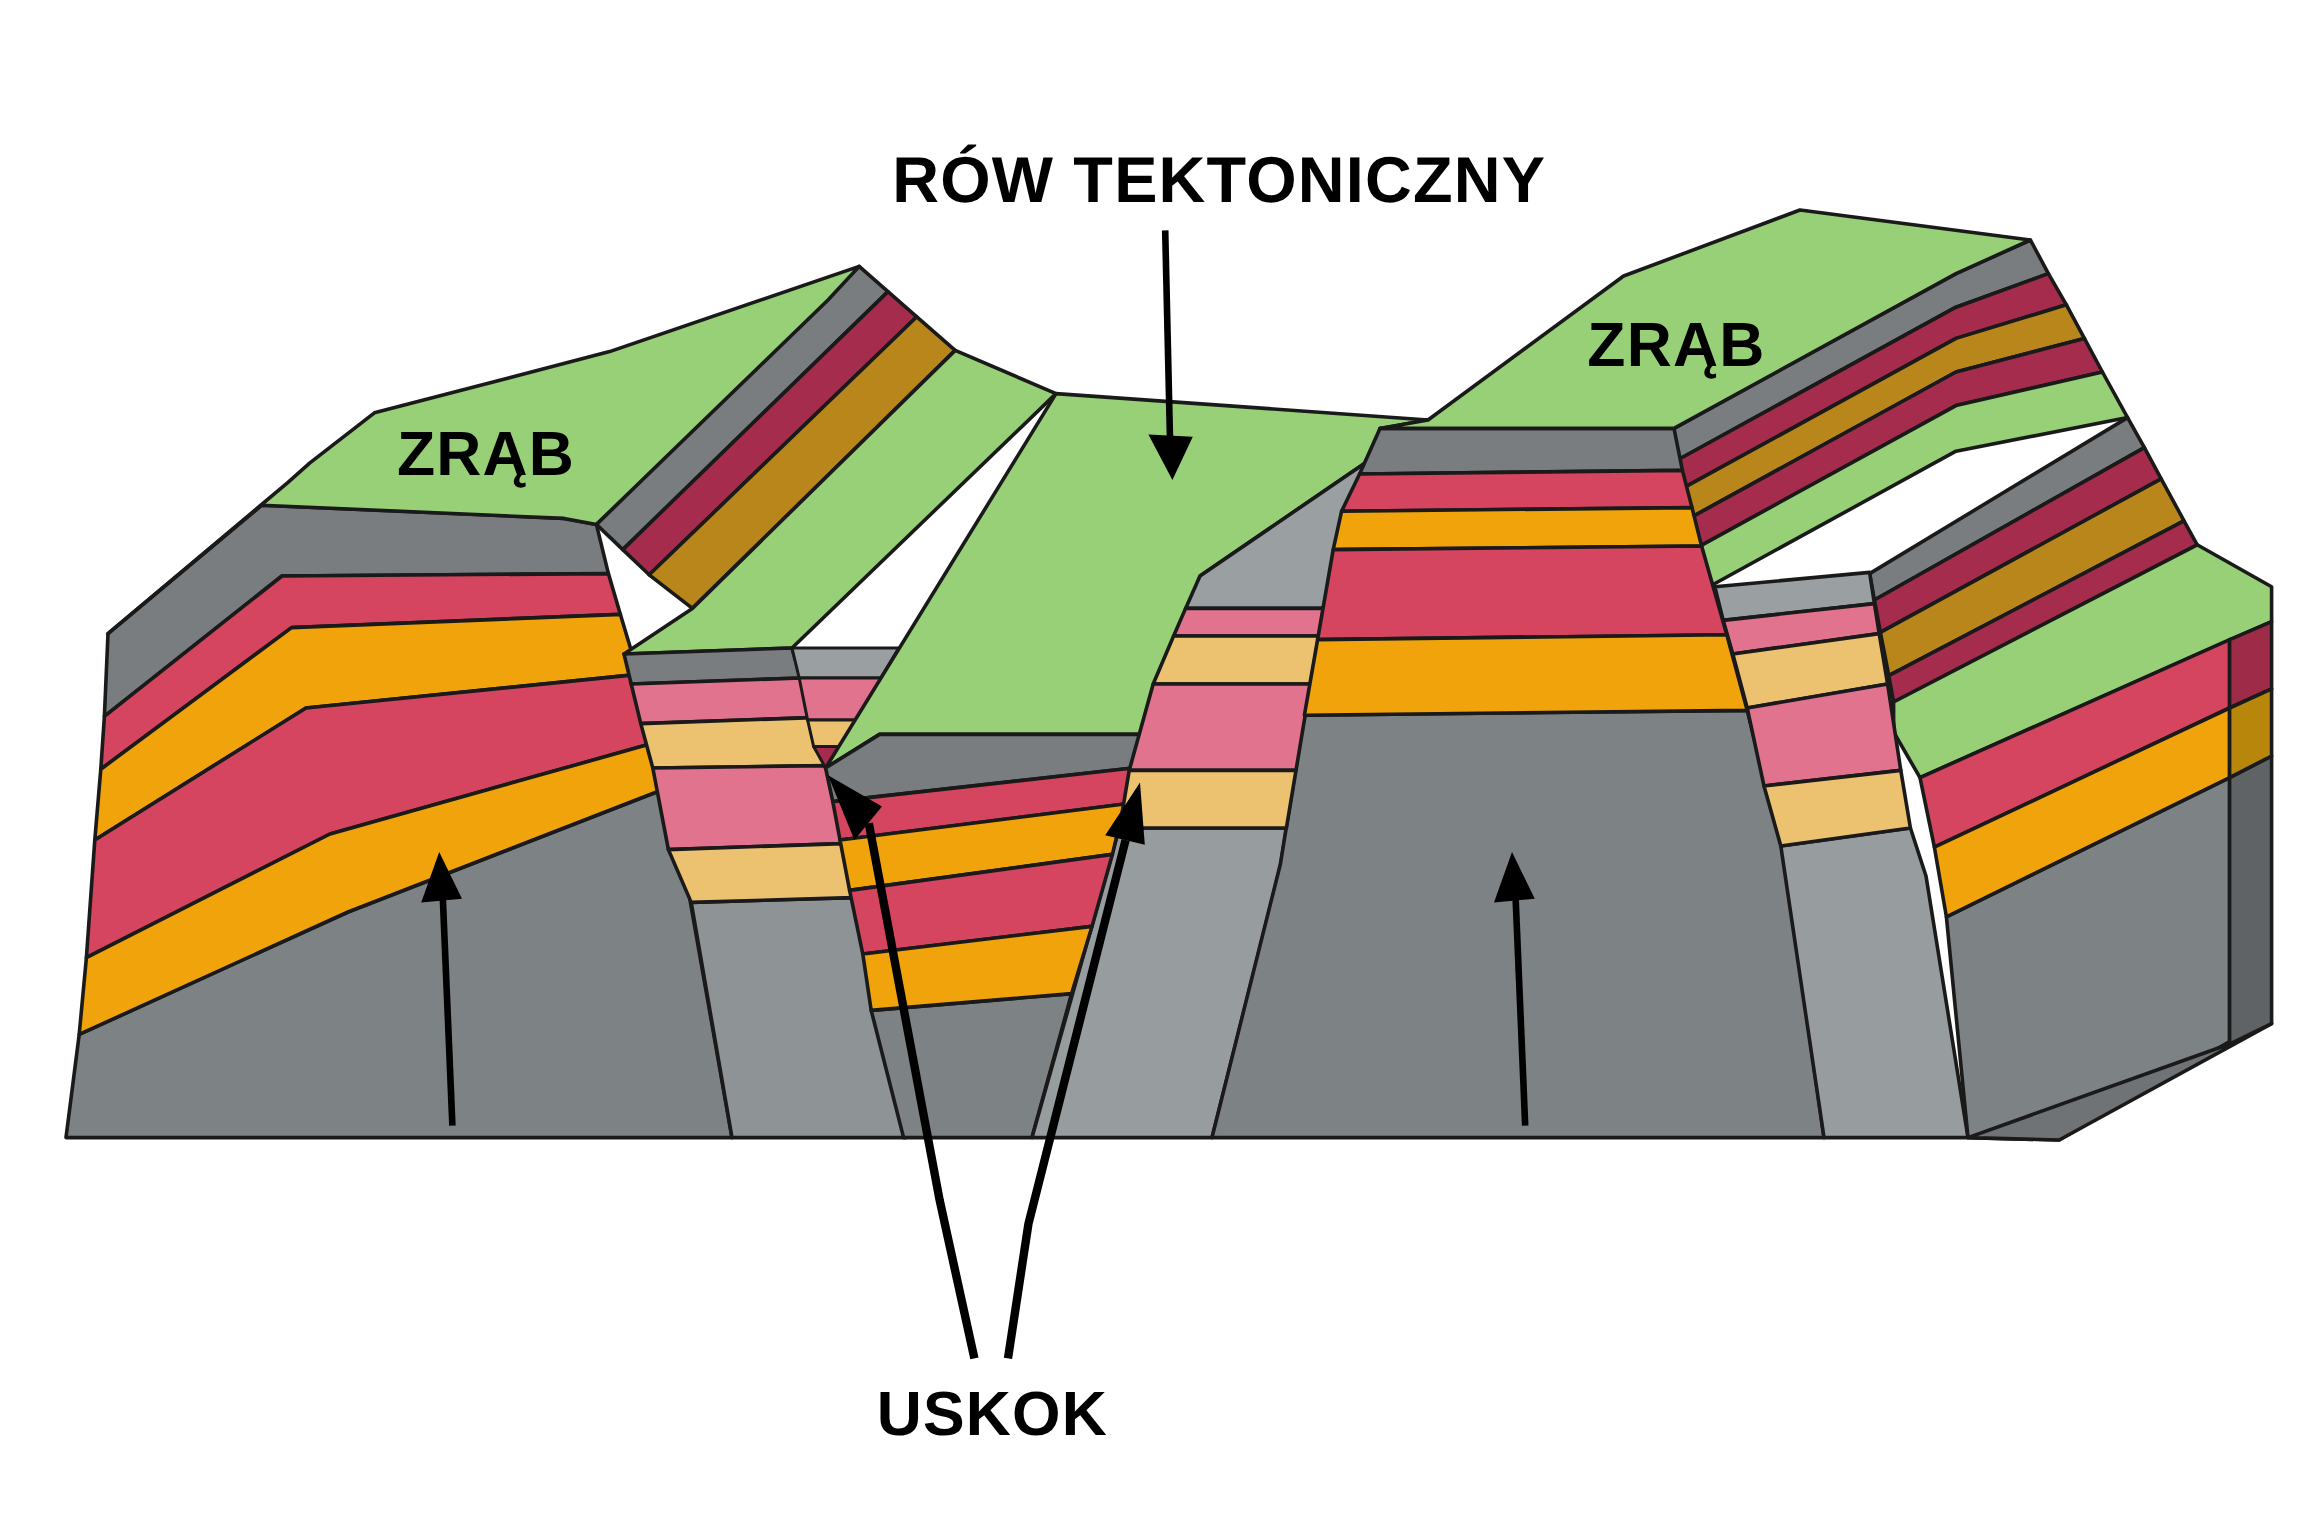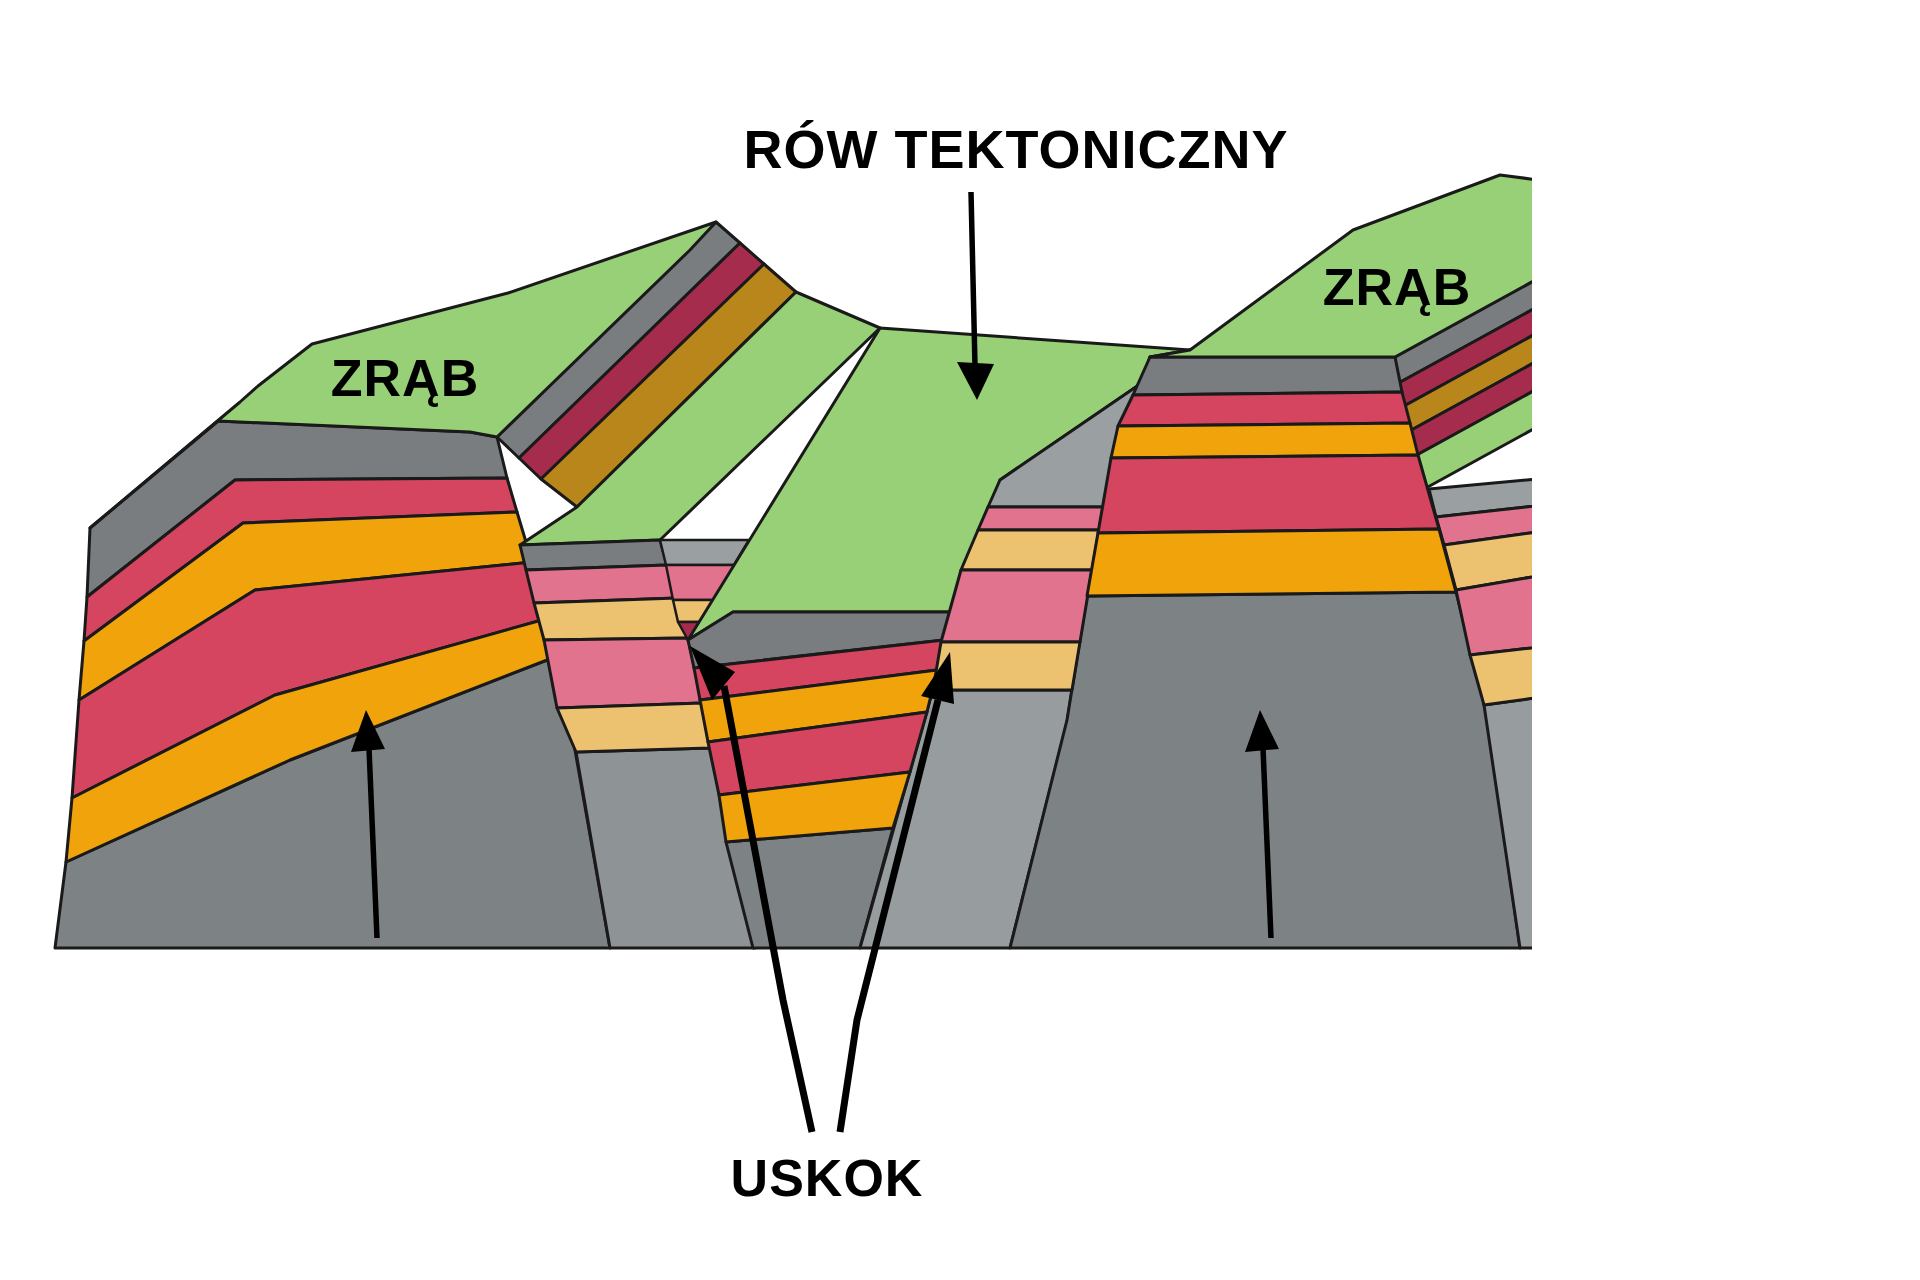--- a/index.html
+++ b/index.html
@@ -1,16 +1,16 @@
 <!DOCTYPE html>
 <html><head>
 <meta charset="utf-8">
 <style>
   html,body{margin:0;padding:0;background:#ffffff;}
-  .stage{position:relative;width:1532px;height:1280px;background:#ffffff;overflow:hidden;
+  .stage{position:relative;width:1920px;height:1280px;background:#ffffff;overflow:hidden;
          font-family:"Liberation Sans", sans-serif;}
   svg{display:block;}
   text{font-family:"Liberation Sans", sans-serif;font-weight:bold;fill:#000000;}
   .title-text{font-size:54px;letter-spacing:1px;}
   .block-label{font-size:52px;letter-spacing:1px;}
 </style>
 </head>
 <body>
 
 <div class="stage">

